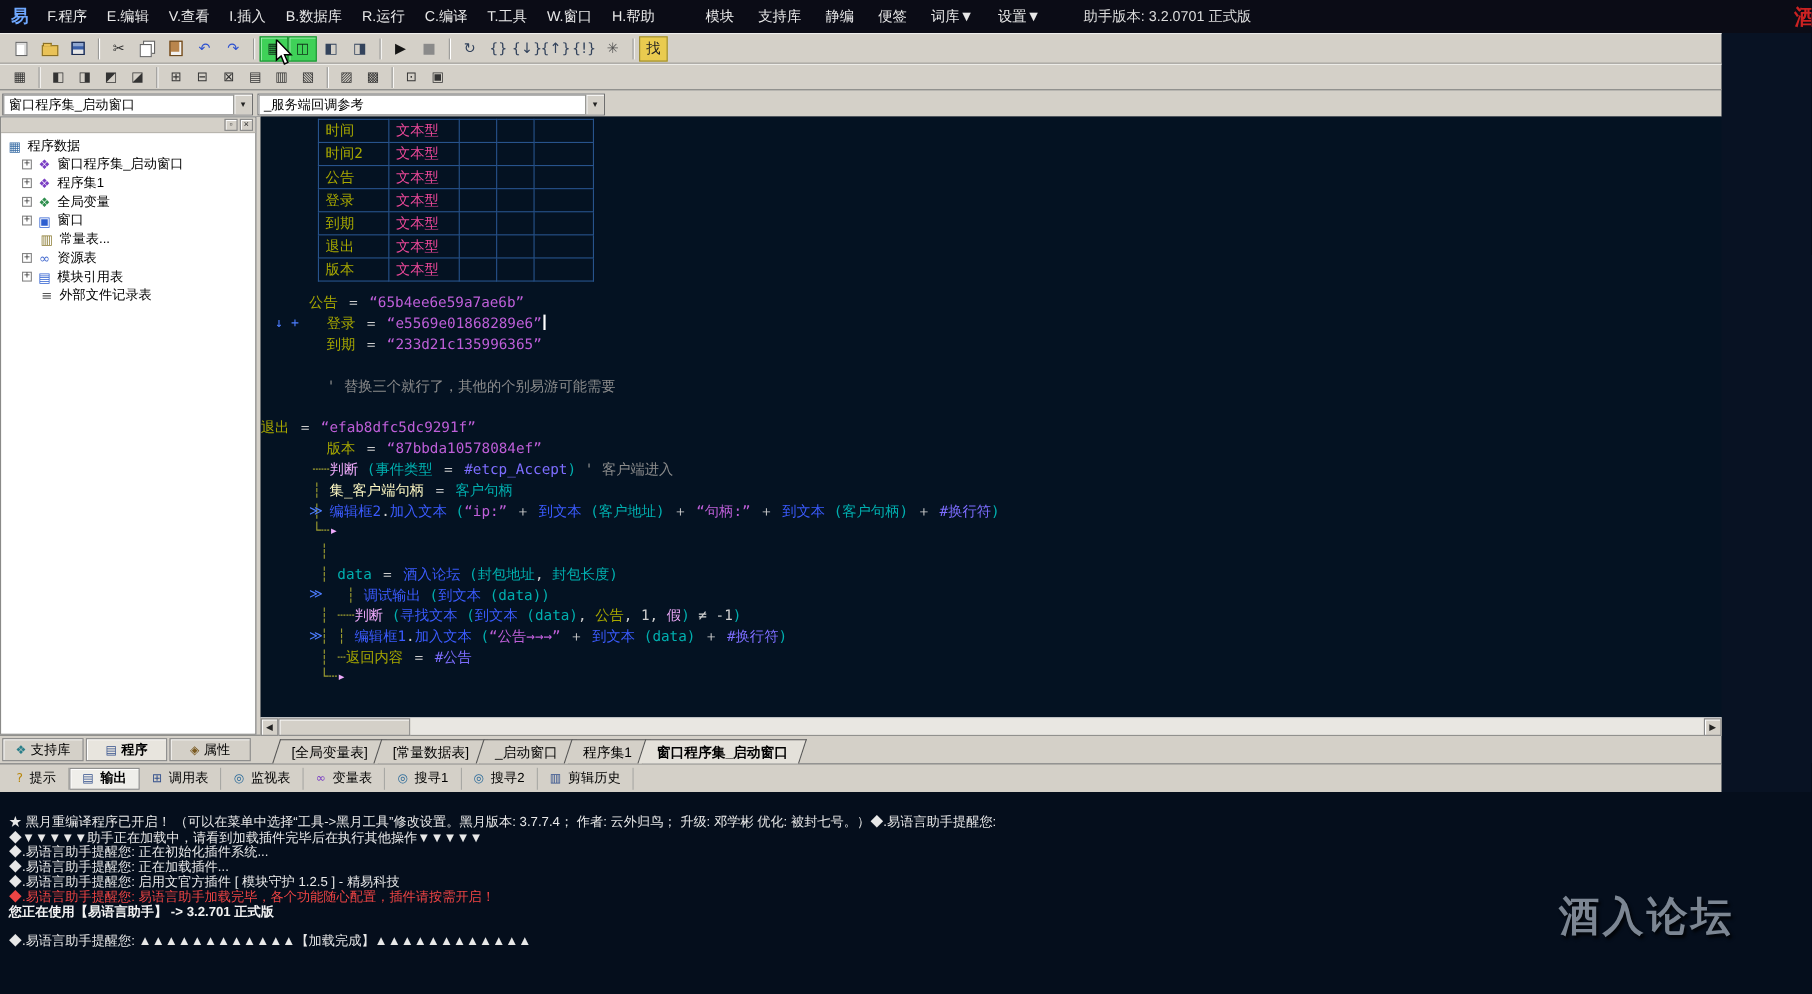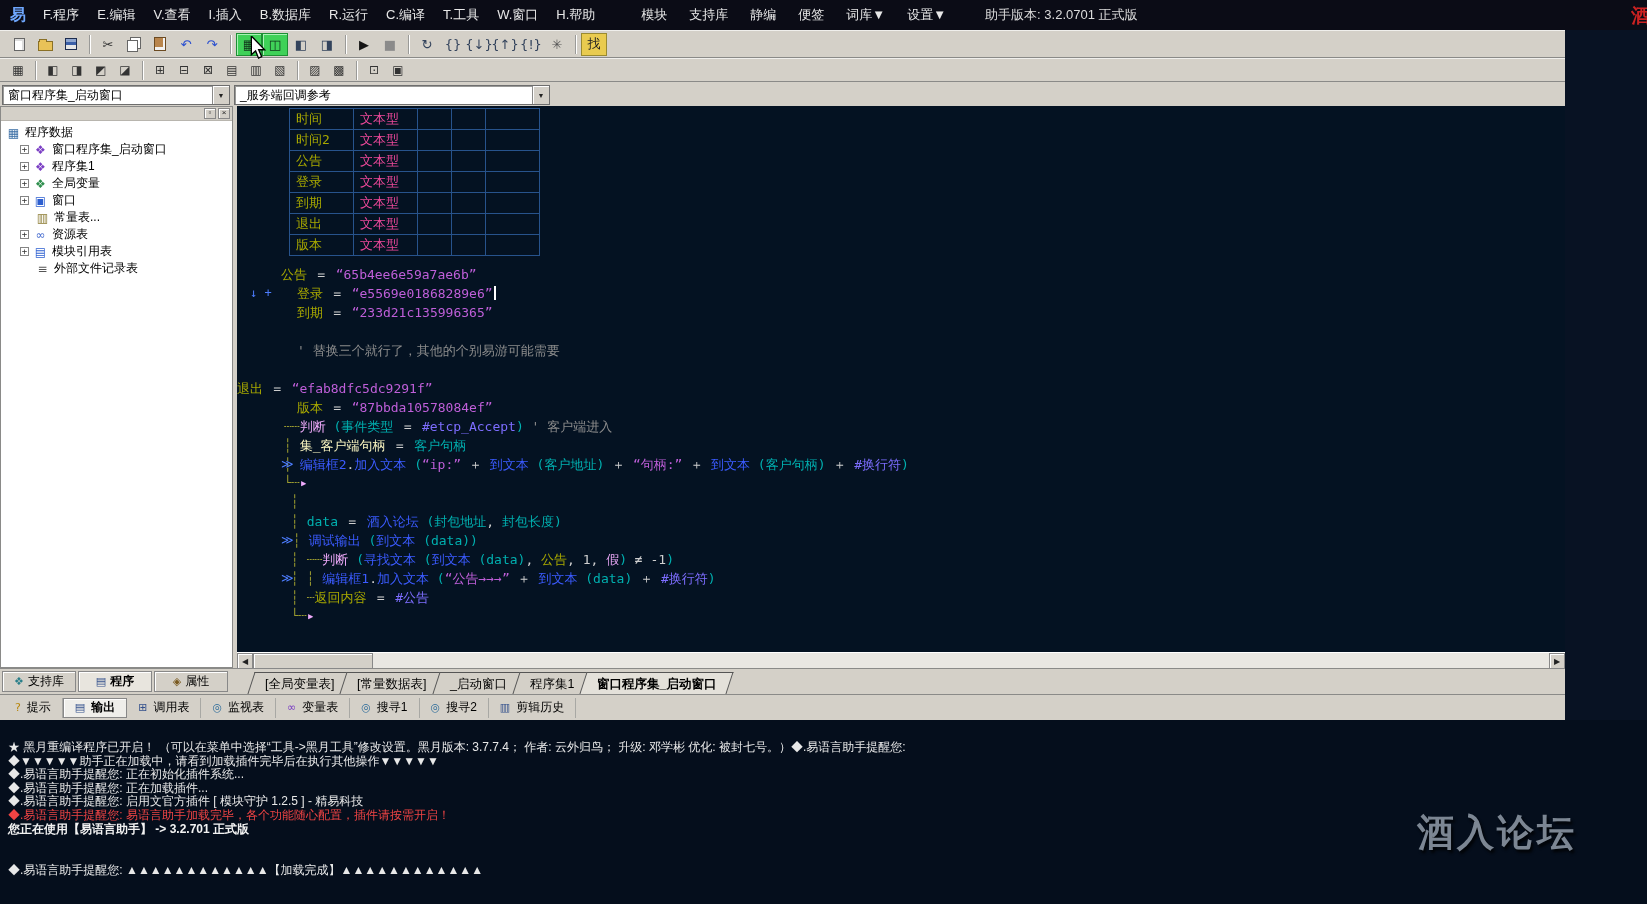--- a/index.html
+++ b/index.html
@@ -387,21 +387,21 @@
             <div class="cl"><span class="cb" style="padding-left:60px"><span class="c">' 替换三个就行了，其他的个别易游可能需要</span></span></div>
             <div class="cl"><span class="cb" style="padding-left:60px"></span></div>
             <div class="cl"><span class="cb" style=""><span class="n">退出</span><span class="o"> ＝ </span><span class="s">“efab8dfc5dc9291f”</span></span></div>
             <div class="cl"><span class="cb" style="padding-left:60px"><span class="n">版本</span><span class="o"> ＝ </span><span class="s">“87bbda10578084ef”</span></span></div>
             <div class="cl"><span class="cb" style="padding-left:47px"><span class="g">┄┄</span><span class="k">判断</span><span class="p"> (</span><span class="v">事件类型</span><span class="o"> ＝ </span><span class="C">#etcp_Accept</span><span class="p">)</span><span class="c"> ' 客户端进入</span></span></div>
             <div class="cl"><span class="cb" style="padding-left:47px"><span class="g">┆ </span><span class="G">集_客户端句柄</span><span class="o"> ＝ </span><span class="v">客户句柄</span></span></div>
             <div class="cl"><span class="gut" style="left:44px">≫</span><span class="cb" style="padding-left:47px"><span class="g">┆ </span><span class="f">编辑框2</span><span class="o">.</span><span class="f">加入文本</span><span class="p"> (</span><span class="s">“ip:”</span><span class="o"> ＋ </span><span class="f">到文本</span><span class="p"> (</span><span class="v">客户地址</span><span class="p">)</span><span class="o"> ＋ </span><span class="s">“句柄:”</span><span class="o"> ＋ </span><span class="f">到文本</span><span class="p"> (</span><span class="v">客户句柄</span><span class="p">)</span><span class="o"> ＋ </span><span class="C">#换行符</span><span class="p">)</span></span></div>
             <div class="cl"><span class="cb" style="padding-left:47px"><span class="g">└┄</span><span class="k">▸</span></span></div>
             <div class="cl"><span class="cb" style="padding-left:54px"><span class="g">┆</span></span></div>
             <div class="cl"><span class="cb" style="padding-left:54px"><span class="g">┆ </span><span class="v">data</span><span class="o"> ＝ </span><span class="f">酒入论坛</span><span class="p"> (</span><span class="v">封包地址</span><span class="o">, </span><span class="v">封包长度</span><span class="p">)</span></span></div>
-            <div class="cl"><span class="gut" style="left:44px">≫</span><span class="cb" style="padding-left:56px"><span class="g">┆ </span><span class="f">调试输出</span><span class="p"> (</span><span class="f">到文本</span><span class="p"> (</span><span class="v">data</span><span class="p">)</span><span class="p">)</span></span></div>
+            <div class="cl"><span class="gut" style="left:44px">≫</span><span class="cb" style="padding-left:78px"><span class="g">┆ </span><span class="f">调试输出</span><span class="p"> (</span><span class="f">到文本</span><span class="p"> (</span><span class="v">data</span><span class="p">)</span><span class="p">)</span></span></div>
             <div class="cl"><span class="cb" style="padding-left:54px"><span class="g">┆ ┄┄</span><span class="k">判断</span><span class="p"> (</span><span class="f">寻找文本</span><span class="p"> (</span><span class="f">到文本</span><span class="p"> (</span><span class="v">data</span><span class="p">)</span><span class="o">, </span><span class="n">公告</span><span class="o">, </span><span class="N">1</span><span class="o">, </span><span class="k">假</span><span class="p">)</span><span class="o"> ≠ </span><span class="N">-1</span><span class="p">)</span></span></div>
             <div class="cl"><span class="gut" style="left:44px">≫</span><span class="cb" style="padding-left:54px"><span class="g">┆ ┆ </span><span class="f">编辑框1</span><span class="o">.</span><span class="f">加入文本</span><span class="p"> (</span><span class="s">“公告→→→”</span><span class="o"> ＋ </span><span class="f">到文本</span><span class="p"> (</span><span class="v">data</span><span class="p">)</span><span class="o"> ＋ </span><span class="C">#换行符</span><span class="p">)</span></span></div>
             <div class="cl"><span class="cb" style="padding-left:54px"><span class="g">┆ ┄</span><span class="n">返回内容</span><span class="o"> ＝ </span><span class="C">#公告</span></span></div>
             <div class="cl"><span class="cb" style="padding-left:54px"><span class="g">└┄</span><span class="k">▸</span></span></div>
           </div>
       </div>
       <div class="hscroll">
         <span class="sbtn">◀</span>
         <span class="sthumb"></span>
         <span class="strack"></span>
@@ -481,21 +481,21 @@
 
   <div class="output">
     <div id="outlines">
         <div class="oline" style="color:#e8e8e8">★ 黑月重编译程序已开启！ （可以在菜单中选择“工具-&gt;黑月工具”修改设置。黑月版本: 3.7.7.4； 作者: 云外归鸟； 升级: 邓学彬 优化: 被封七号。）◆.易语言助手提醒您:</div>
         <div class="oline" style="color:#e8e8e8">◆▼▼▼▼▼助手正在加载中，请看到加载插件完毕后在执行其他操作▼▼▼▼▼</div>
         <div class="oline" style="color:#e8e8e8">◆.易语言助手提醒您: 正在初始化插件系统...</div>
         <div class="oline" style="color:#e8e8e8">◆.易语言助手提醒您: 正在加载插件...</div>
         <div class="oline" style="color:#e8e8e8">◆.易语言助手提醒您: 启用文官方插件 [ 模块守护 1.2.5 ] - 精易科技</div>
         <div class="oline" style="color:#ef4444">◆.易语言助手提醒您: 易语言助手加载完毕，各个功能随心配置，插件请按需开启！</div>
         <div class="oline" style="color:#f2f2f2;font-weight:bold">您正在使用【易语言助手】 -&gt;  3.2.701 正式版</div>
-        <div class="oline" style="color:#e8e8e8;margin-top:28px">◆.易语言助手提醒您: ▲▲▲▲▲▲▲▲▲▲▲▲【加载完成】▲▲▲▲▲▲▲▲▲▲▲▲</div>
+        <div class="oline" style="color:#e8e8e8;margin-top:13px">◆.易语言助手提醒您: ▲▲▲▲▲▲▲▲▲▲▲▲【加载完成】▲▲▲▲▲▲▲▲▲▲▲▲</div>
       </div>
     <div class="watermark">酒入论坛</div>
   </div>
 
   <svg class="cursor" width="18" height="24" viewBox="0 0 12 18">
     <path d="M1,0 L1,14 L4.2,11.2 L6.4,16.6 L8.8,15.5 L6.5,10.3 L11,10.3 Z" fill="#fff" stroke="#000" stroke-width="1"></path>
   </svg>
 
 </div>
 

